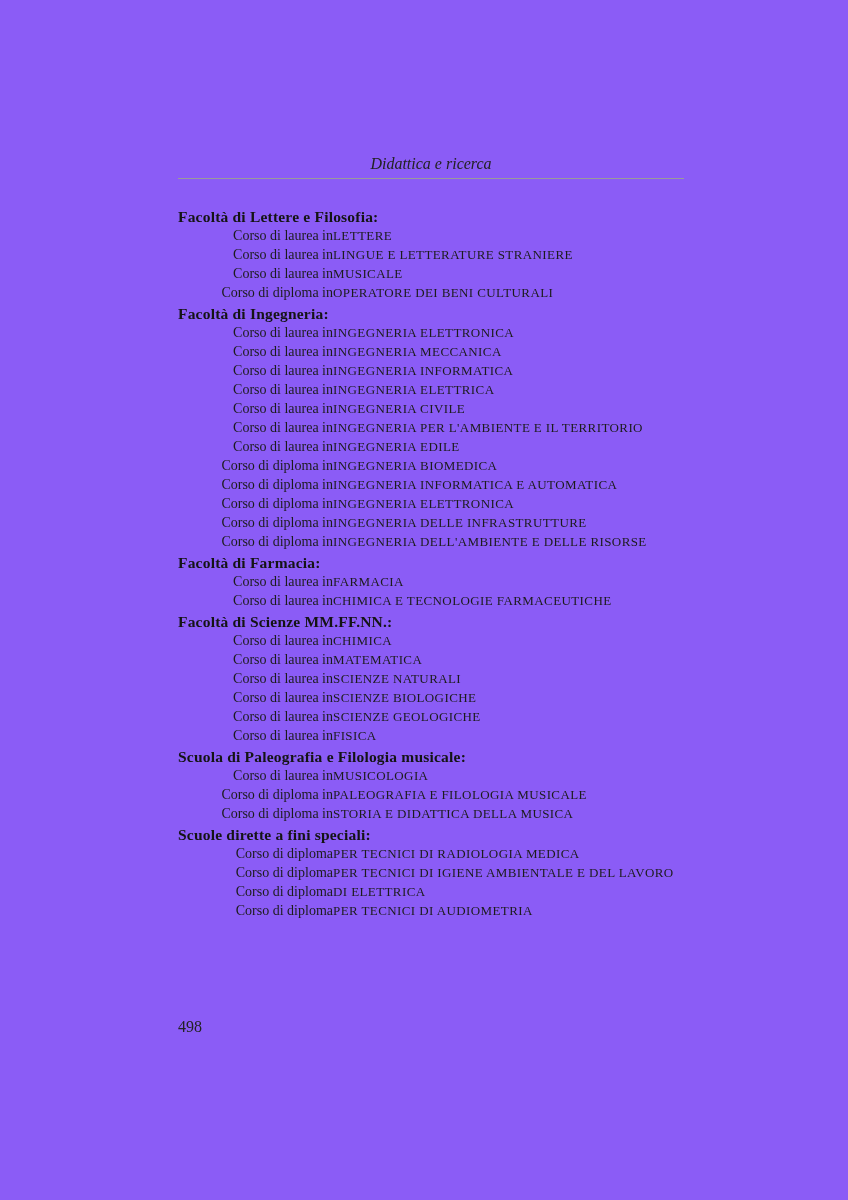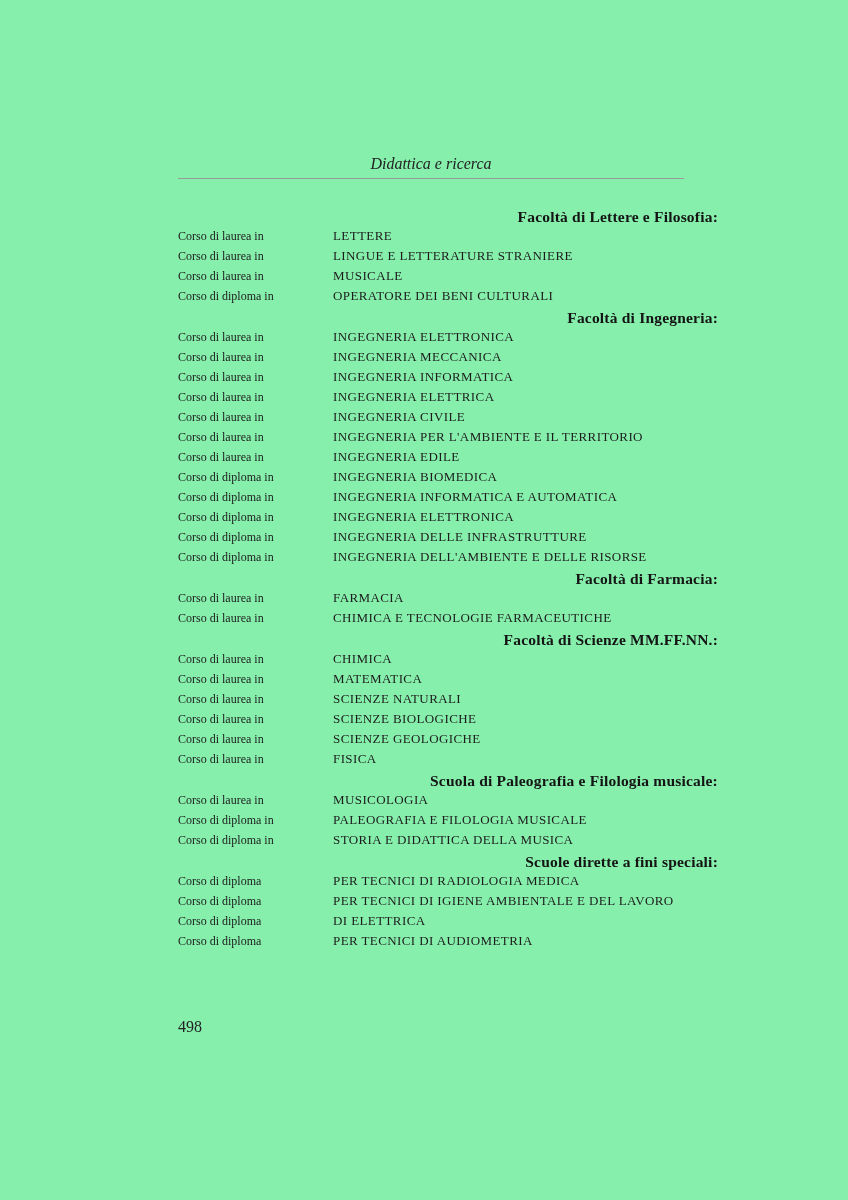--- a/index.html
+++ b/index.html
@@ -10,21 +10,21 @@
   body {
     width: 848px;
     height: 1200px;
     position: relative;
     font-family: "Liberation Serif", serif;
     color: #1c1c1c;
   }
   .page {
     position: absolute;
     inset: 0;
-    background: #86efac;
+    background: #8b5cf6;
   }
   .running-head {
     position: absolute;
     top: 154px;
     left: 178px;
     width: 506px;
     text-align: center;
     font-style: italic;
     font-size: 16px;
     line-height: 19px;
@@ -47,32 +47,32 @@
   .section + .section {
     margin-top: 2px;
   }
   .section-title {
     margin: 0;
     font-weight: bold;
     font-size: 15.5px;
     line-height: 19px;
     letter-spacing: 0.2px;
     color: #141414;
-    text-align: right;
   }
   .row {
     display: flex;
     align-items: baseline;
     line-height: 19px;
   }
   .row-label {
     flex: none;
     width: 155px;
-    font-size: 12px;
+    font-size: 14px;
     color: #1c1c1c;
+    text-align: right;
   }
   .row-value {
     font-size: 13px;
     letter-spacing: 0.4px;
     color: #1c1c1c;
     white-space: nowrap;
   }
   .page-number {
     position: absolute;
     top: 1017px;

